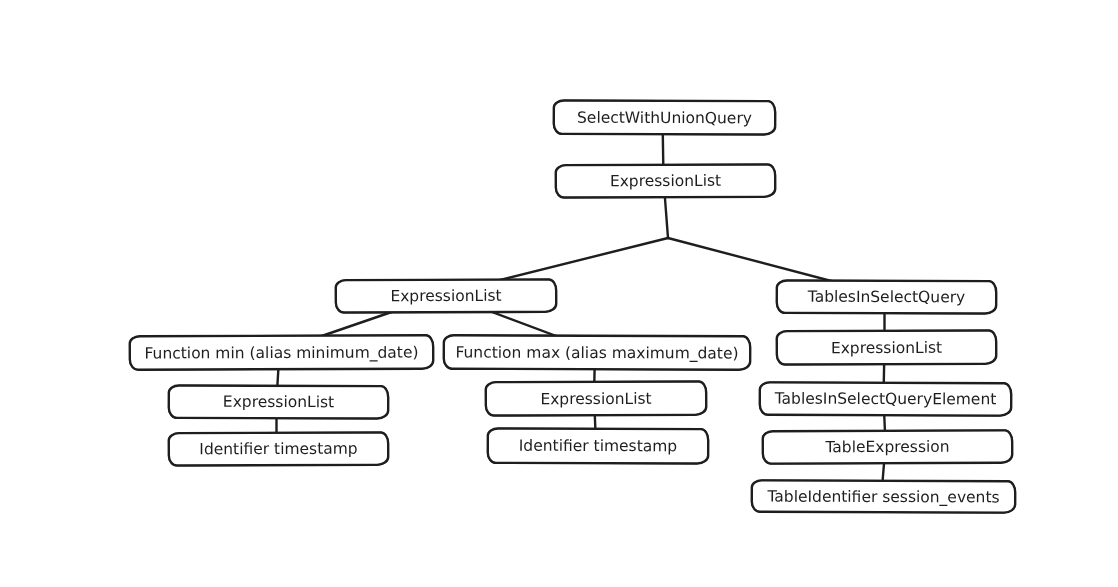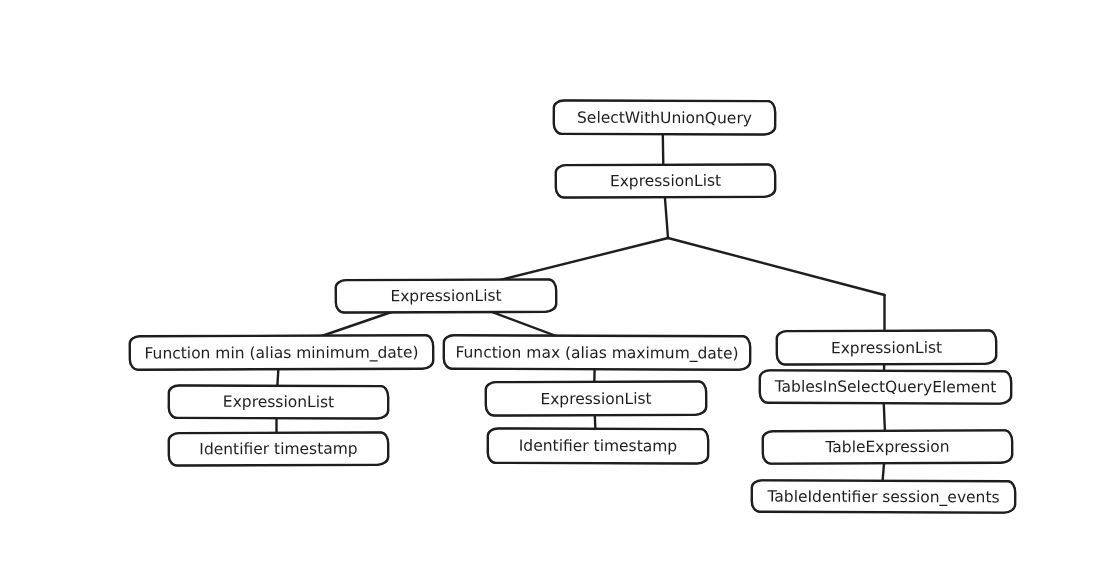--- a/index.html
+++ b/index.html
@@ -43,36 +43,39 @@
 
   <div class="node r1" style="left:553px;top:100px;width:219px;height:31px">
       <span>SelectWithUnionQuery</span>
     </div>
   <div class="node r2" style="left:555px;top:164px;width:217px;height:30px">
       <span>ExpressionList</span>
     </div>
   <div class="node r2" style="left:335px;top:279px;width:218px;height:30px">
       <span>ExpressionList</span>
     </div>
+  <div class="node r1" style="left:776px;top:280px;width:217px;height:30px">
+      <span>TablesInSelectQuery</span>
+    </div>
   <div class="node r2" style="left:129px;top:335px;width:301px;height:31px">
       <span>Function min (alias minimum_date)</span>
     </div>
   <div class="node r1" style="left:443px;top:335px;width:304px;height:31px">
       <span>Function max (alias maximum_date)</span>
     </div>
   <div class="node r2" style="left:776px;top:330px;width:217px;height:31px">
       <span>ExpressionList</span>
     </div>
   <div class="node r1" style="left:168px;top:385px;width:217px;height:30px">
       <span>ExpressionList</span>
     </div>
   <div class="node r2" style="left:485px;top:381px;width:218px;height:31px">
       <span>ExpressionList</span>
     </div>
-  <div class="node r1" style="left:759px;top:370px;width:249px;height:30px">
+  <div class="node r1" style="left:759px;top:382px;width:249px;height:30px">
       <span>TablesInSelectQueryElement</span>
     </div>
   <div class="node r2" style="left:168px;top:432px;width:217px;height:30px">
       <span>Identifier timestamp</span>
     </div>
   <div class="node r1" style="left:487px;top:428px;width:218px;height:32px">
       <span>Identifier timestamp</span>
     </div>
   <div class="node r1" style="left:751px;top:480px;width:261px;height:29px">
       <span>TableIdentifier session_events</span>

